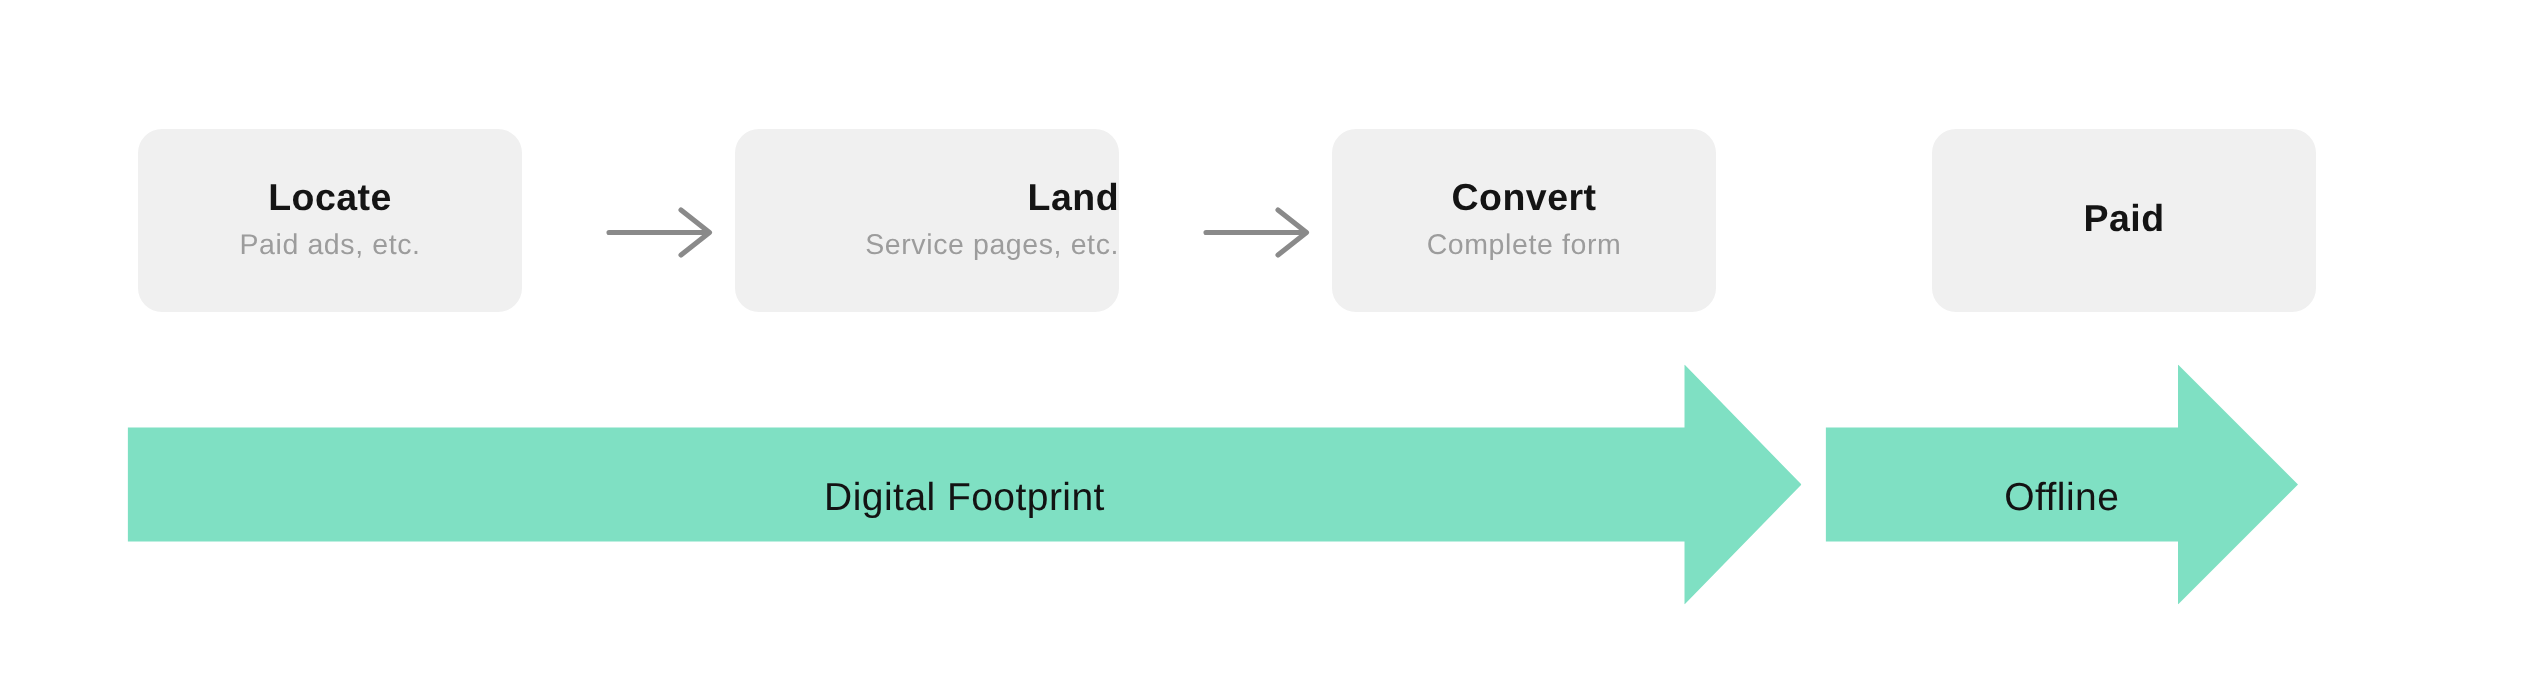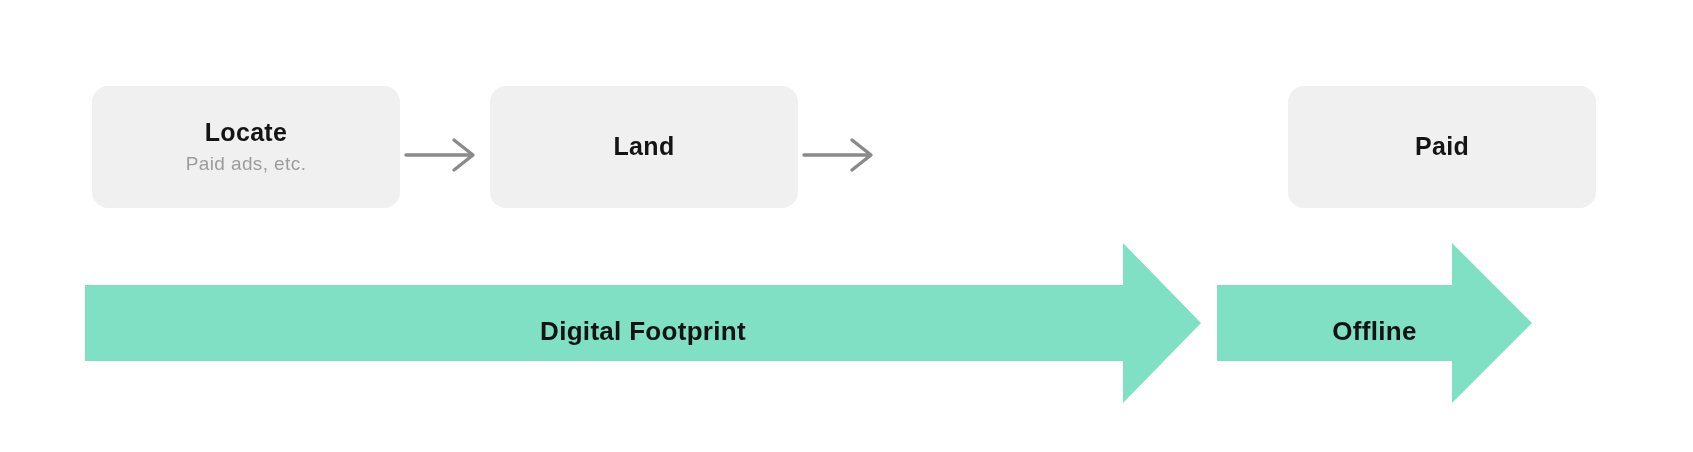--- a/index.html
+++ b/index.html
@@ -15,28 +15,28 @@
   html,body{background:var(--bg);}
   .stage{
     position:relative;
     width:1693px;height:452px;
     background:var(--bg);
     font-family:"Liberation Sans","DejaVu Sans",sans-serif;
     overflow:hidden;
   }
   .step-box{
     position:absolute;
-    top:86px;width:308px;height:122px;
+    top:86px;width:256px;height:122px;
     background:var(--box-fill);
     border-radius:16px;
     display:flex;flex-direction:column;align-items:center;justify-content:center;
     gap:7px;
   }
   .step-box.pos-0{left:92px;}
-  .step-box.pos-1{left:490px;}
+  .step-box.pos-1{left:490px;align-items:flex-end;}
   .step-box.pos-2{left:888px;}
   .step-box.pos-3{left:1288px;}
   .step-title{
     font-size:25px;font-weight:700;color:var(--title-color);
     letter-spacing:.3px;line-height:1.1;
   }
   .step-sub{
     font-size:19px;font-weight:400;color:var(--subtitle-color);
     letter-spacing:.4px;line-height:1.1;
   }
@@ -44,21 +44,21 @@
     position:absolute;top:137px;width:84px;height:36px;
   }
   .connector.pos-0{left:404px;}
   .connector.pos-1{left:802px;}
   .phase-arrow{
     position:absolute;top:243px;height:160px;
     background:var(--arrow-fill);
     display:flex;align-items:center;justify-content:center;
   }
   .phase-arrow .phase-label{
-    font-size:26px;font-weight:700;color:var(--arrow-label-color);
+    font-size:26px;font-weight:400;color:var(--arrow-label-color);
     letter-spacing:.3px;
     margin-top:16px;
   }
   .phase-arrow.digital{
     left:85px;width:1116px;
     clip-path:polygon(0px 42px,1038px 42px,1038px 0px,1116px 80px,1038px 160px,1038px 118px,0px 118px);
   }
   .phase-arrow.offline{
     left:1217px;width:315px;
     clip-path:polygon(0px 42px,235px 42px,235px 0px,315px 80px,235px 160px,235px 118px,0px 118px);
@@ -69,22 +69,27 @@
 
 <div class="stage">
 
   <div class="step-box pos-0">
     <div class="step-title">Locate</div>
     <div class="step-sub">Paid ads, etc.</div>
   </div>
 
   <div class="step-box pos-1">
     <div class="step-title">Land</div>
+    <div class="step-sub">Service pages, etc.</div>
   </div>
 
+  <div class="step-box pos-2">
+    <div class="step-title">Convert</div>
+    <div class="step-sub">Complete form</div>
+  </div>
 
   <div class="step-box pos-3">
     <div class="step-title">Paid</div>
   </div>
 
   <div class="connector pos-0">
     <svg width="84" height="36" viewBox="0 0 84 36" aria-hidden="true">
       <path d="M2 18 H66 M50 3 L69 18 L50 33" fill="none" stroke="var(--connector-color)" stroke-width="3.4" stroke-linecap="round" stroke-linejoin="round"></path>
     </svg>
   </div>

